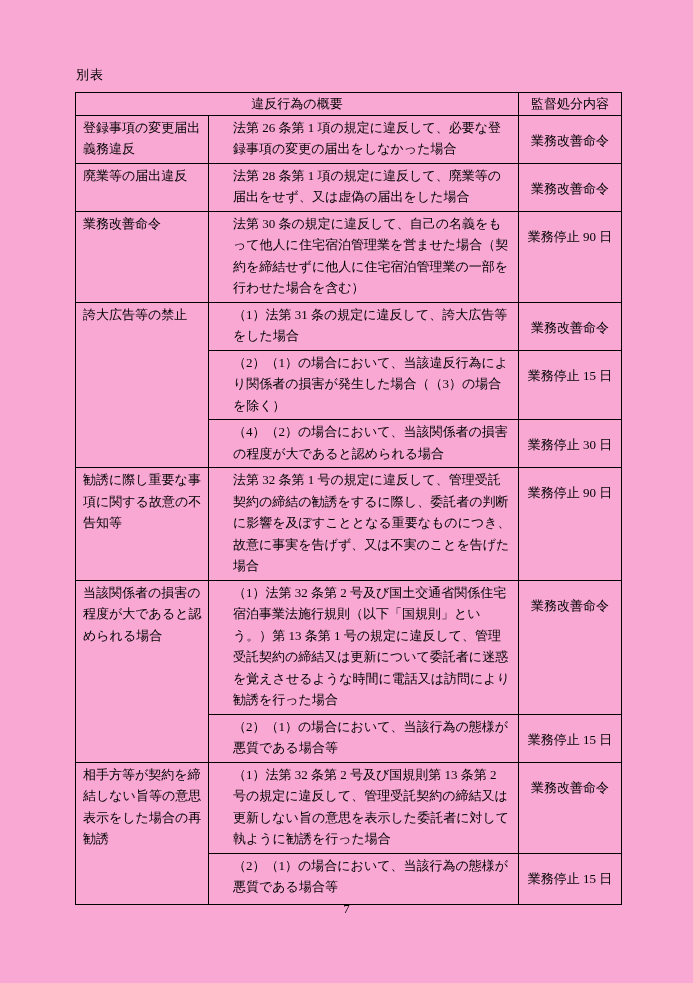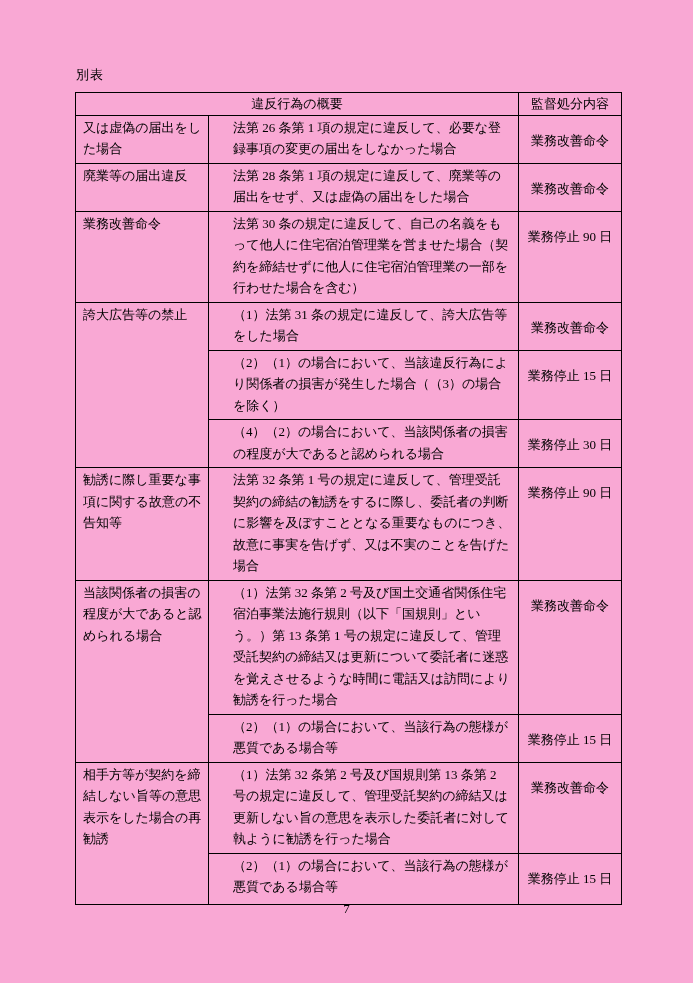--- a/index.html
+++ b/index.html
@@ -77,21 +77,21 @@
         <col class="c2">
         <col class="c3">
     </colgroup>
     <tbody>
       <tr>
         <th colspan="2">違反行為の概要</th>
         <th>監督処分内容</th>
       </tr>
 
       <tr>
-        <td class="cat">又は虚偽の届出をした場合</td>
+        <td class="cat">登録事項の変更届出義務違反</td>
         <td class="desc">法第 26 条第 1 項の規定に違反して、必要な登録事項の変更の届出をしなかった場合</td>
         <td class="disp">業務改善命令</td>
       </tr>
 
       <tr>
         <td class="cat">廃業等の届出違反</td>
         <td class="desc">法第 28 条第 1 項の規定に違反して、廃業等の届出をせず、又は虚偽の届出をした場合</td>
         <td class="disp">業務改善命令</td>
       </tr>
 

